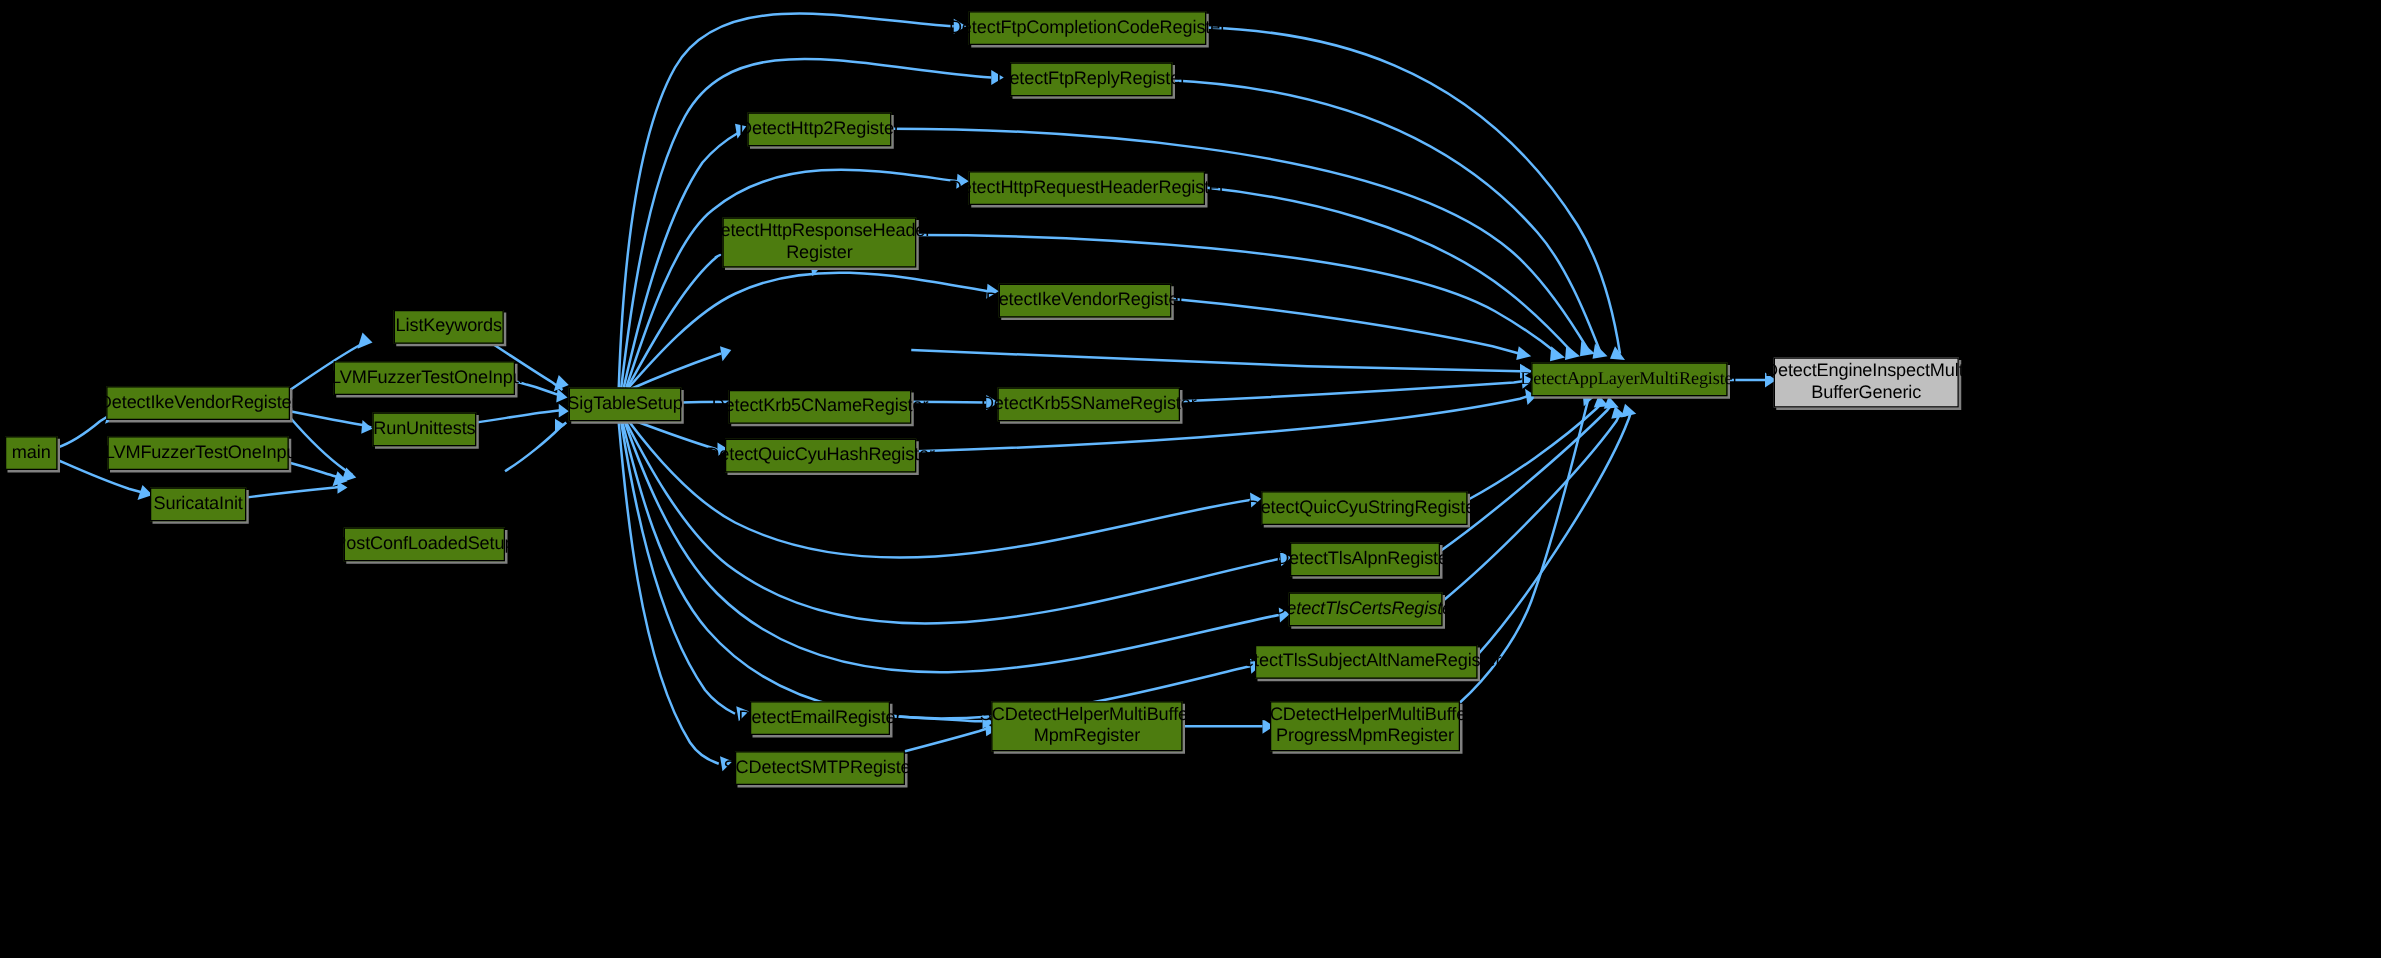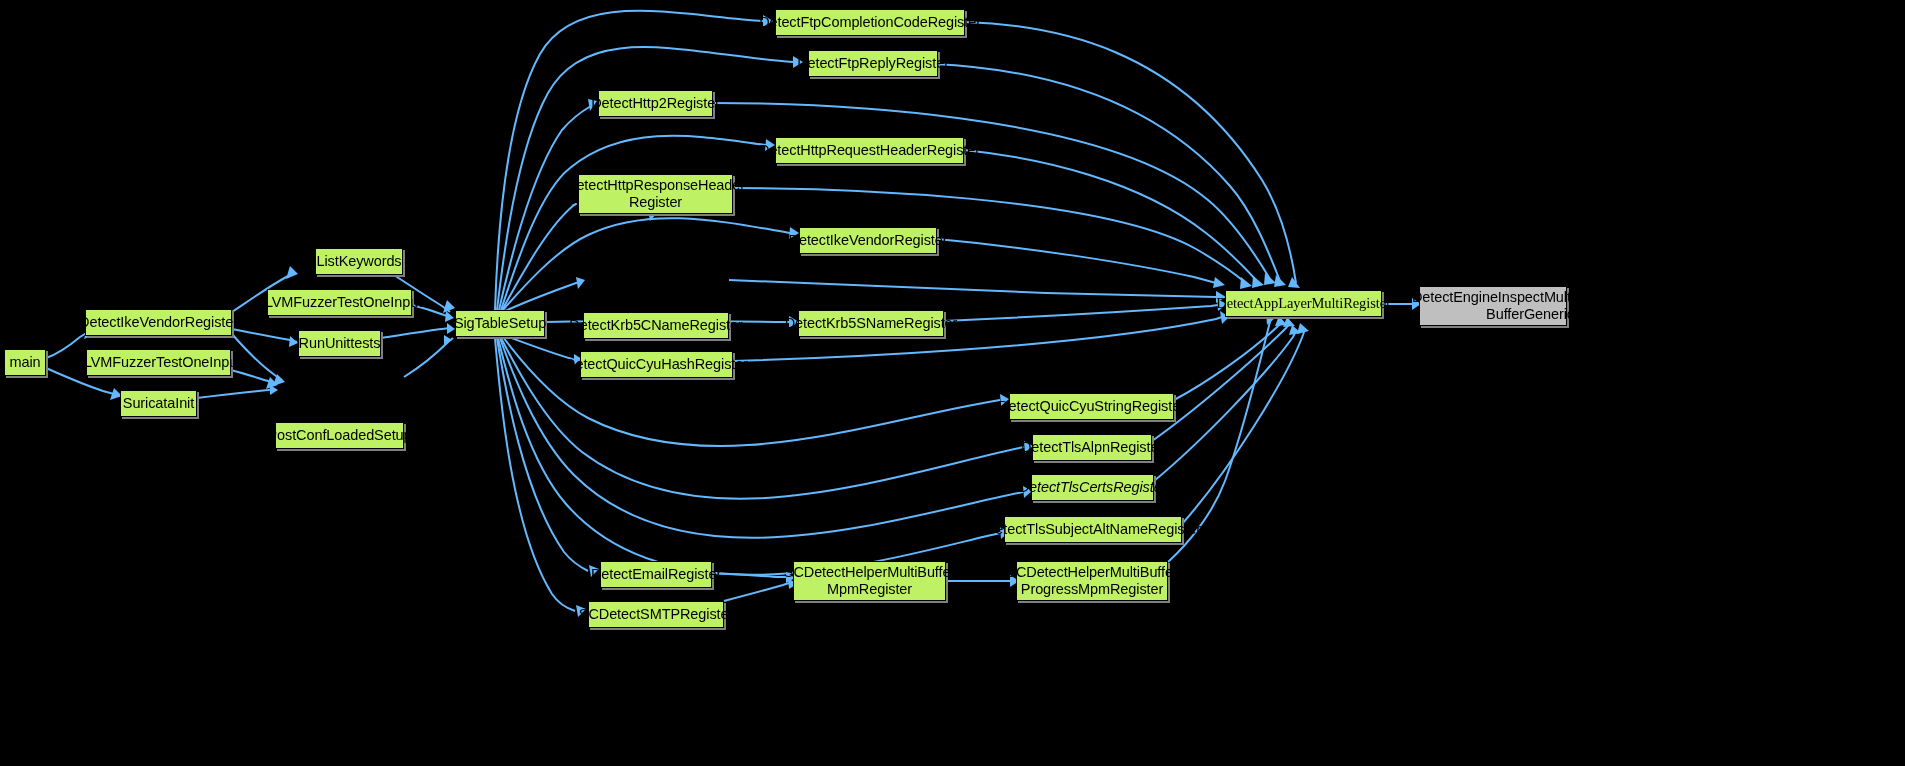--- a/index.html
+++ b/index.html
@@ -18,21 +18,21 @@
     position: absolute;
     left: 0;
     top: 0;
     width: 1905px;
     height: 766px;
     display: block;
   }
   .node-box {
     position: absolute;
     box-sizing: border-box;
-    background: #bef264;
+    background: #4d7c0f;
     border: 1px solid #000000;
     box-shadow: 2px 2px 0 0 #808080;
     color: #000000;
     font-family: "Liberation Sans", sans-serif;
     font-size: 14.5px;
     line-height: 17px;
     display: flex;
     align-items: center;
     justify-content: center;
     text-align: center;
@@ -171,16 +171,16 @@
       <div class="node-box" style="left: 1032px; top: 434px; width: 120px; height: 27px;">DetectTlsAlpnRegister</div>
       <div class="node-box" style="left: 1031px; top: 474px; width: 123px; height: 27px; font-style: italic;">DetectTlsCertsRegister</div>
       <div class="node-box" style="left: 1004px; top: 516px; width: 178px; height: 27px;">DetectTlsSubjectAltNameRegister</div>
       <div class="node-box" style="left: 600px; top: 561px; width: 112px; height: 27px; text-align: right;">DetectEmailRegister</div>
       <div class="node-box" style="left: 588px; top: 601px; width: 136px; height: 27px;">SCDetectSMTPRegister</div>
       <div class="node-box" style="left: 793px; top: 561px; width: 153px; height: 40px;">SCDetectHelperMultiBuffer
 MpmRegister</div>
       <div class="node-box" style="left: 1016px; top: 561px; width: 152px; height: 40px;">SCDetectHelperMultiBuffer
 ProgressMpmRegister</div>
       <div class="node-box" style="left: 1225px; top: 290px; width: 157px; height: 27px; font-family: Liberation Serif, serif;">DetectAppLayerMultiRegister</div>
-      <div class="node-box gray" style="left: 1419px; top: 286px; width: 148px; height: 40px; text-align: right;">DetectEngineInspectMulti
+      <div class="node-box gray" style="left: 1419px; top: 286px; width: 148px; height: 40px;">DetectEngineInspectMulti
 BufferGeneric</div>
     </div>
 </div>
 
 </body></html>

